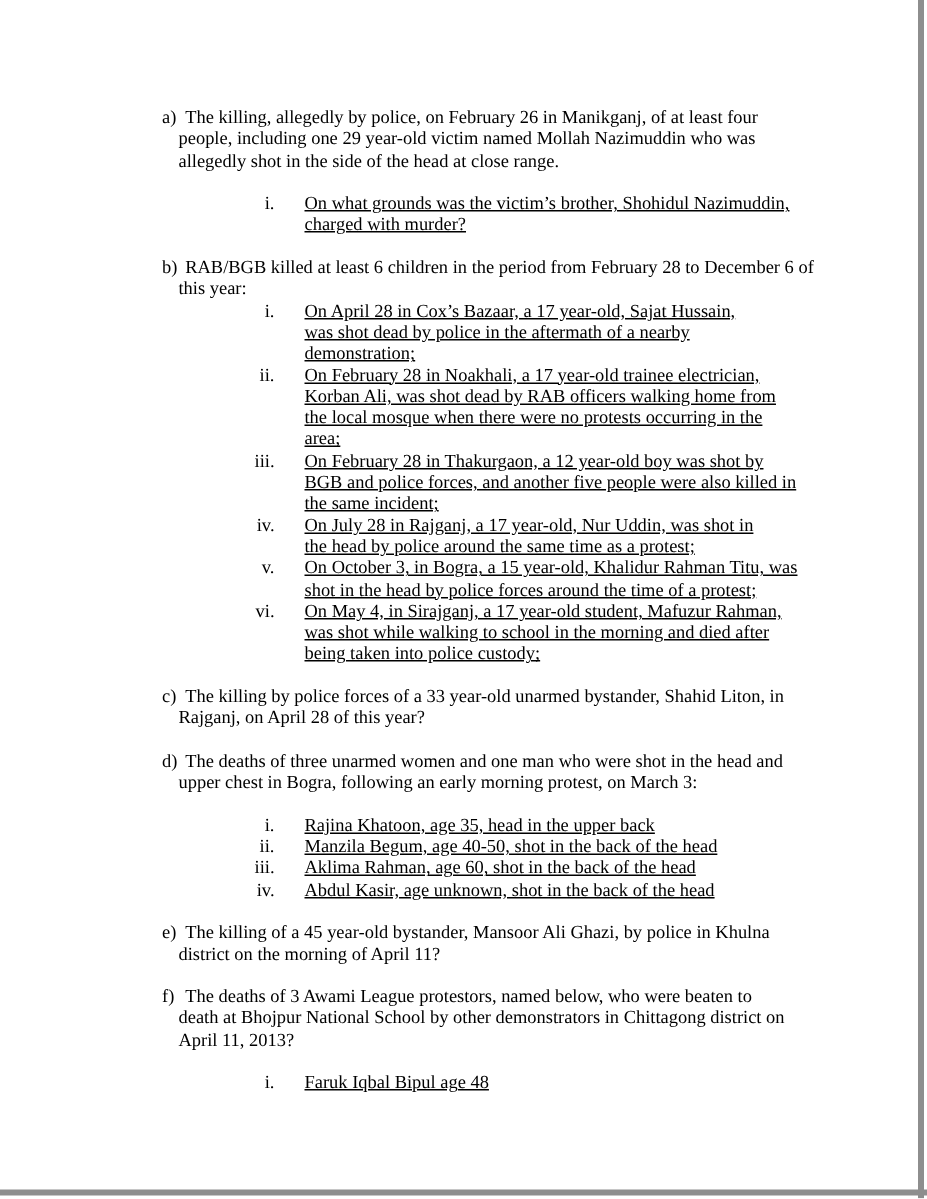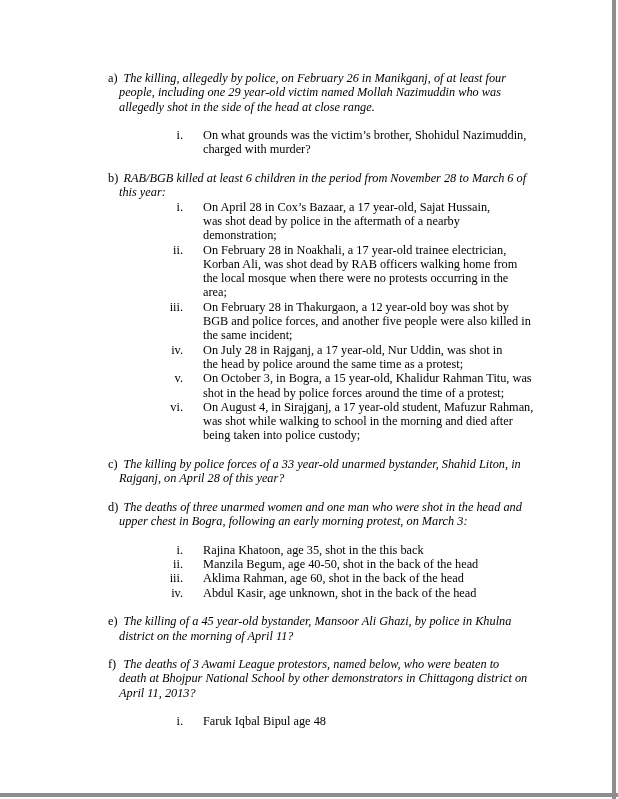--- a/index.html
+++ b/index.html
@@ -43,37 +43,37 @@
     width: 470px;
   }
   .para .marker {
     position: absolute;
     left: -11px;
     top: 0;
   }
   .para .text {
     white-space: pre-line;
     text-indent: 4.5px;
-    font-style: italic;
   }
   
   .sub {
     position: relative;
     margin-left: 203px;
     width: 390px;
   }
   .sub .num {
     position: absolute;
     left: -73px;
     top: 0;
     width: 53px;
     text-align: right;
   }
   .sub .text {
     white-space: pre-line;
+    text-decoration: underline;
   }
   .gap { margin-top: 14.3px; }
 </style>
 </head>
 <body>
 
 <div class="page">
 
   <div class="content">
 
@@ -84,21 +84,21 @@
 allegedly shot in the side of the head at close range.</div>
     </div>
     <div class="sub gap">
       <span class="num">i.</span>
       <div class="text">On what grounds was the victim’s brother, Shohidul Nazimuddin,
 charged with murder?</div>
     </div>
 
     <div class="para gap">
       <span class="marker">b)</span>
-      <div class="text">RAB/BGB killed at least 6 children in the period from November 28 to March 6 of
+      <div class="text">RAB/BGB killed at least 6 children in the period from February 28 to December 6 of
 this year:</div>
     </div>
     <div class="sub">
       <span class="num">i.</span>
       <div class="text">On April 28 in Cox’s Bazaar, a 17 year-old, Sajat Hussain,
 was shot dead by police in the aftermath of a nearby
 demonstration;</div>
     </div>
     <div class="sub">
       <span class="num">ii.</span>
@@ -118,39 +118,39 @@
       <div class="text">On July 28 in Rajganj, a 17 year-old, Nur Uddin, was shot in
 the head by police around the same time as a protest;</div>
     </div>
     <div class="sub">
       <span class="num">v.</span>
       <div class="text">On October 3, in Bogra, a 15 year-old, Khalidur Rahman Titu, was
 shot in the head by police forces around the time of a protest;</div>
     </div>
     <div class="sub">
       <span class="num">vi.</span>
-      <div class="text">On August 4, in Sirajganj, a 17 year-old student, Mafuzur Rahman,
+      <div class="text">On May 4, in Sirajganj, a 17 year-old student, Mafuzur Rahman,
 was shot while walking to school in the morning and died after
 being taken into police custody;</div>
     </div>
 
     <div class="para gap">
       <span class="marker">c)</span>
       <div class="text">The killing by police forces of a 33 year-old unarmed bystander, Shahid Liton, in
 Rajganj, on April 28 of this year?</div>
     </div>
 
     <div class="para gap">
       <span class="marker">d)</span>
       <div class="text">The deaths of three unarmed women and one man who were shot in the head and
 upper chest in Bogra, following an early morning protest, on March 3:</div>
     </div>
     <div class="sub gap">
       <span class="num">i.</span>
-      <div class="text">Rajina Khatoon, age 35, shot in the this back</div>
+      <div class="text">Rajina Khatoon, age 35, head in the upper back</div>
     </div>
     <div class="sub">
       <span class="num">ii.</span>
       <div class="text">Manzila Begum, age 40-50, shot in the back of the head</div>
     </div>
     <div class="sub">
       <span class="num">iii.</span>
       <div class="text">Aklima Rahman, age 60, shot in the back of the head</div>
     </div>
     <div class="sub">

